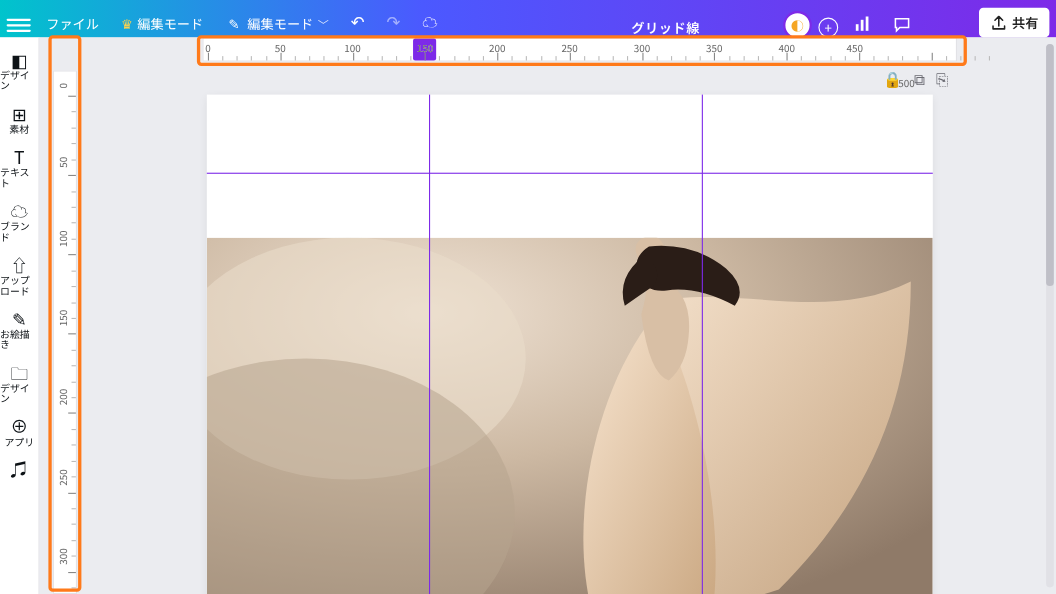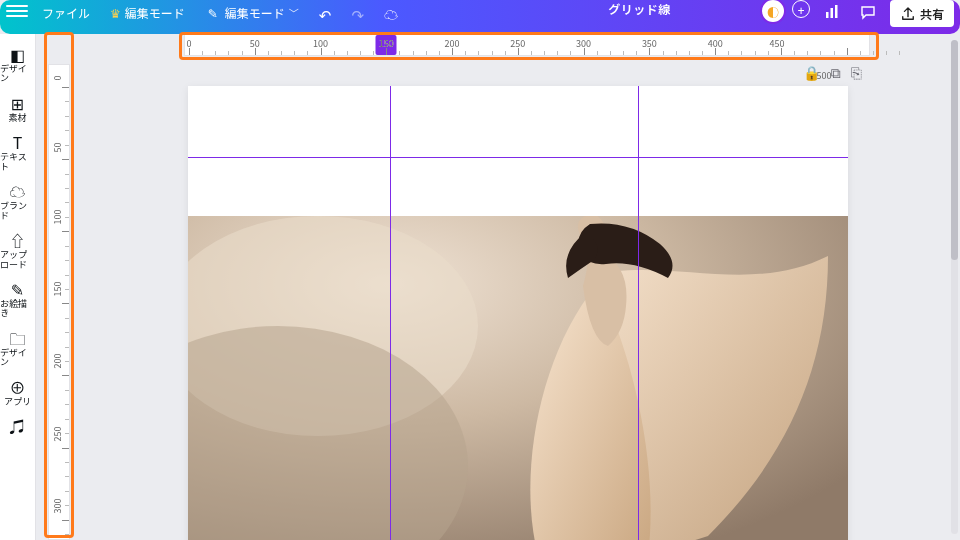--- a/index.html
+++ b/index.html
@@ -1,34 +1,34 @@
 <!DOCTYPE html>
 <html><head>
 <meta charset="utf-8">
 <style>
   * { box-sizing: border-box; margin: 0; padding: 0; }
   html, body { width: 960px; height: 540px; font-family: "Hiragino Kaku Gothic ProN", "Noto Sans JP", sans-serif; overflow: hidden; background: #ebecf0; }
   
   .topbar {
     position: absolute; left: 0; top: 0; right: 0; height: 34px;
-    display: flex; align-items: flex-start; gap: 8px;
+    display: flex; align-items: flex-end; gap: 8px;
     background: linear-gradient(90deg,#00c4cc 0%,#4b59ff 40%,#7d2ae8 100%);
-    color: #fff; font-size: 12px; padding: 0 6px; border-radius: 10px;
+    color: #fff; font-size: 12px; padding: 0 6px;
   }
   .hamburger { width: 22px; height: 22px; display:flex; flex-direction:column; justify-content:center; gap:3px; cursor:pointer;}
   .hamburger span{height:2px;background:#fff;border-radius:1px;}
   .tb-item{display:flex;align-items:center;gap:4px;padding:4px 6px;border-radius:4px;cursor:pointer;white-space:nowrap;}
   .spacer{flex:1;}
   .tb-icon{width:16px;height:16px;display:inline-flex;align-items:center;justify-content:center;}
   .undo,.redo{font-size:15px;}
   .cloud{font-size:14px;}
   .badge-user{width:22px;height:22px;border-radius:50%;background:#fff;color:#f5a623;display:flex;align-items:center;justify-content:center;border:2px solid #fff;box-shadow:0 0 0 2px #7d2ae8;}
   .add-user{width:18px;height:18px;border:1.5px solid #fff;border-radius:50%;display:flex;align-items:center;justify-content:center;font-size:12px;}
   .print-btn{display:flex;align-items:center;gap:4px;background:rgba(255,255,255,0.15);padding:4px 8px;border-radius:4px;font-weight:600;}
-  .share-btn{display:flex;align-items:center;gap:4px;background:#fff;color:#222;padding:5px 10px;border-radius:4px;font-weight:600;}
+  .share-btn{display:flex;align-items:center;gap:4px;background:#fff;color:#222;padding:5px 10px;border-radius:4px;font-weight:600;margin-left:48px;}
   .crown{color:#ffd24d;}
   .chev{font-size:10px;opacity:.9;}
   .title-center{font-weight:600;letter-spacing:.5px;}
 
   
   .sidebar{position:absolute;left:0;top:34px;bottom:0;width:36px;background:#fff;border-right:1px solid #e2e2e6;display:flex;flex-direction:column;align-items:center;padding-top:6px;color:#0d1216;}
   .sb-item{display:flex;flex-direction:column;align-items:center;gap:2px;font-size:9px;padding:6px 0;cursor:pointer;width:100%;}
   .sb-item .ic{font-size:16px;line-height:1;}
   .sb-label{line-height:1.05;}
 

